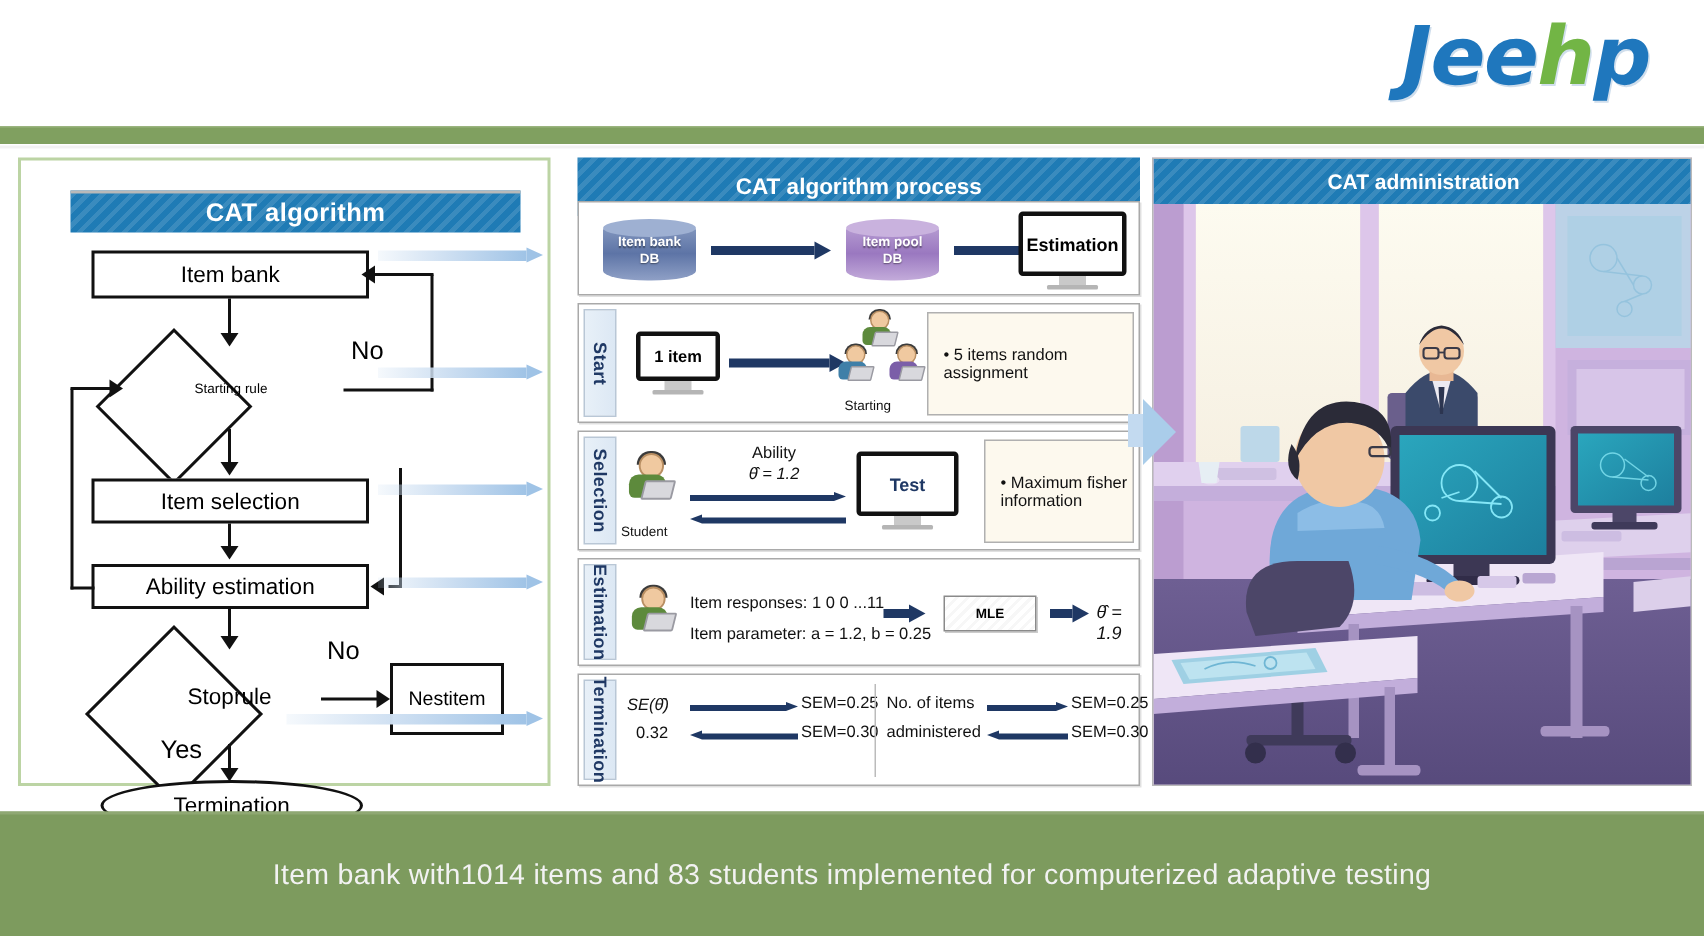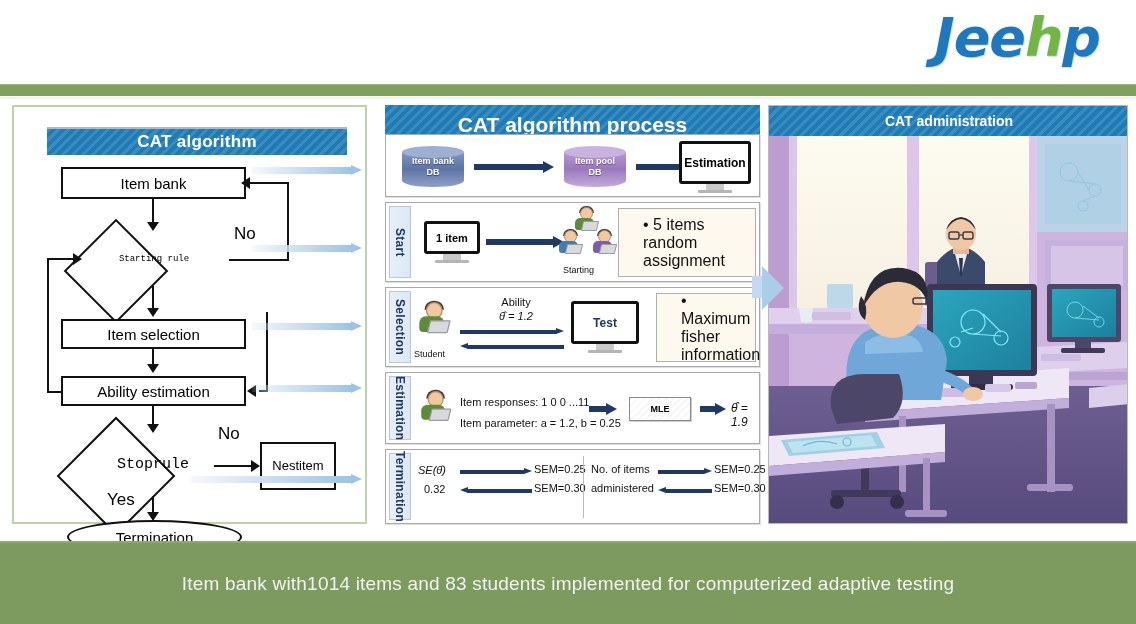--- a/index.html
+++ b/index.html
@@ -72,21 +72,21 @@
     font-size: 15px; color:#000; text-align:center;
   }
   .fdia { position:absolute; }
   .fdia .dshape {
     position:absolute; inset:0;
     background:#fff; border:2px solid #111;
     transform: rotate(45deg);
   }
   .fdia .dlabel {
     position:absolute; inset:0; display:flex; align-items:center;
-    justify-content:center; text-align:center; line-height:1.05;font-family:Liberation Mono, monospace;
+    justify-content:center; text-align:center; line-height:1.05;
   }
   .fell {
     position:absolute; border:2px solid #111; border-radius:50%;
     background:#fff; display:flex; align-items:center; justify-content:center;
     font-size:15px;
   }
   .lbl { position:absolute; font-size:15px; color:#000; }
 
   .ln { position:absolute; background:#111; }
   .arrow-d {
@@ -115,41 +115,41 @@
     position:absolute; right:0; top:0; width:0; height:0;
     border-top:5.5px solid transparent; border-bottom:5.5px solid transparent;
     border-left:11px solid #9fc3e6;
   }
 
   
   .panel-mid {
     position:absolute; left:385px; top:6px; width:375px; height:419px;
   }
   .hdr-mid {
-    left:0; top:0; width:375px; height:39px; font-size:21px;
+    left:0; top:0; width:375px; height:39px; font-size:15px;
   }
   .mrow {
     position:absolute; left:0; background:#fff;
     border:1px solid #a9a9a9;
     box-shadow: 1px 1px 0 rgba(0,0,0,.12);
   }
   .vtab {
     position:absolute; left:3px; top:3px; bottom:3px; width:22px;
     background: linear-gradient(90deg,#e8f0f8,#dce8f4);
     border:1px solid #b9c7d6;
     display:flex; align-items:center; justify-content:center;
   }
   .vtab span {
     writing-mode: vertical-rl;
     font-size:12px; font-weight:bold; color:#1f3864; letter-spacing:.3px;
   }
   .note {
     position:absolute; background:#fdf9ee; border:1px solid #b0b0b0;
-    display:flex; align-items:center; font-size:16px; color:#111;
-    padding-left:24px;
+    display:flex; align-items:center; font-size:11px; color:#111;
+    padding-left:10px;
   }
 
   
   .mon { position:absolute; }
   .mon .scr {
     position:absolute; left:0; top:0; right:0; bottom:9px;
     border:3px solid #111; border-radius:3px; background:#fff;
     display:flex; align-items:center; justify-content:center;
     font-size:12px; font-weight:bold;
   }

